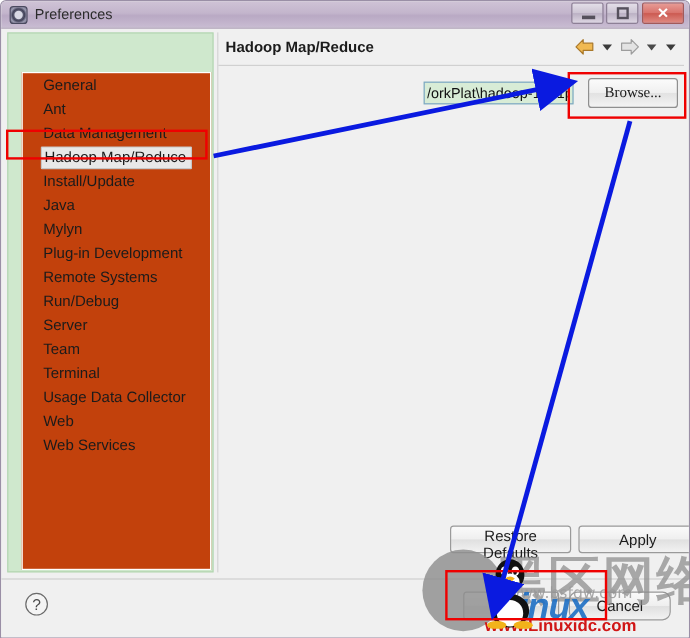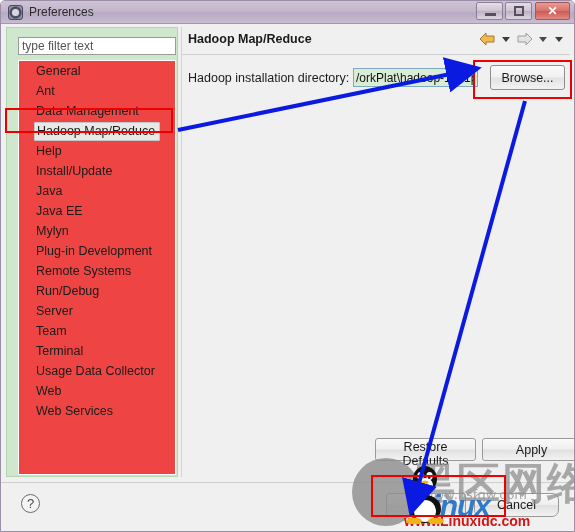--- a/index.html
+++ b/index.html
@@ -115,21 +115,21 @@
     font-size: 12px;
     color: #4e4e4e;
     padding: 1px 3px;
     outline: none;
   }
   #filter-input::placeholder { color: #545454; opacity: 1; }
   #tree {
     position: absolute;
     left: 11px; top: 32px;
     width: 158px; height: 415px;
-    background: #ef4444;
+    background: #c2410c;
     border: 1px solid #ffffff;
     box-sizing: border-box;
     overflow: hidden;
   }
   .tree-item {
     position: relative;
     height: 20px;
     line-height: 20px;
     font-size: 12.5px;
     color: #1b1b1b;
@@ -202,21 +202,21 @@
     outline: none;
   }
   #browse-btn {
     position: absolute;
     left: 308px; top: 38px;
     width: 75px; height: 25px;
     box-sizing: border-box;
     border: 1px solid #8f8f8f;
     border-radius: 3px;
     background: linear-gradient(180deg,#fbfbfb 0%,#f0f0f0 48%,#e2e2e2 52%,#f3f3f3 100%);
-    font-family: Liberation Sans, sans-serif;
+    font-family: Liberation Serif, serif;
     font-size: 12.5px;
     color: #1b1b1b;
     cursor: pointer;
   }
 
   
   .page-btn {
     position: absolute;
     height: 23px;
     box-sizing: border-box;
@@ -347,30 +347,27 @@
       <span class="glyph"></span>
     </div>
     <div class="winbtn" id="btn-close">
       <span class="glyph">✕</span>
     </div>
   </div>
 
   <div id="client">
 
     <div id="sidebar-outer">
-      <input id="filter-input" type="text" placeholder="type filter text" style="">
       <div id="tree">
           <div class="tree-item"><span class="tree-label">General</span></div>
           <div class="tree-item"><span class="tree-label">Ant</span></div>
           <div class="tree-item"><span class="tree-label">Data Management</span></div>
           <div class="tree-item selected"><span class="tree-label">Hadoop Map/Reduce</span></div>
-          <div class="tree-item"><span class="tree-label">Help</span></div>
           <div class="tree-item"><span class="tree-label">Install/Update</span></div>
           <div class="tree-item"><span class="tree-label">Java</span></div>
-          <div class="tree-item"><span class="tree-label">Java EE</span></div>
           <div class="tree-item"><span class="tree-label">Mylyn</span></div>
           <div class="tree-item"><span class="tree-label">Plug-in Development</span></div>
           <div class="tree-item"><span class="tree-label">Remote Systems</span></div>
           <div class="tree-item"><span class="tree-label">Run/Debug</span></div>
           <div class="tree-item"><span class="tree-label">Server</span></div>
           <div class="tree-item"><span class="tree-label">Team</span></div>
           <div class="tree-item"><span class="tree-label">Terminal</span></div>
           <div class="tree-item"><span class="tree-label">Usage Data Collector</span></div>
           <div class="tree-item"><span class="tree-label">Web</span></div>
           <div class="tree-item"><span class="tree-label">Web Services</span></div>
@@ -387,21 +384,20 @@
           </svg>
           <span class="caret"></span>
           <svg class="nav-arrow" viewBox="0 0 17 14">
             <path d="M10 1 L16 7 L10 13 L10 10 L2 10 L2 4 L10 4 Z" fill="#e3e3e3" stroke="#9d9d9d" stroke-width="1" stroke-linejoin="round"></path>
           </svg>
           <span class="caret soft"></span>
           <span class="caret"></span>
         </div>
       </div>
 
-      <div id="field-label">Hadoop installation directory:</div>
       <input id="dir-input" type="text" value="/orkPlat\hadoop-1.2.1p" style="">
       <button id="browse-btn">Browse...</button>
 
       <button class="page-btn" id="restore-btn">Restore Defaults</button>
       <button class="page-btn" id="apply-btn">Apply</button>
     </div>
 
     <div id="footer">
       <div id="help-icon">?</div>
       <button class="footer-btn" id="ok-btn">OK</button>

